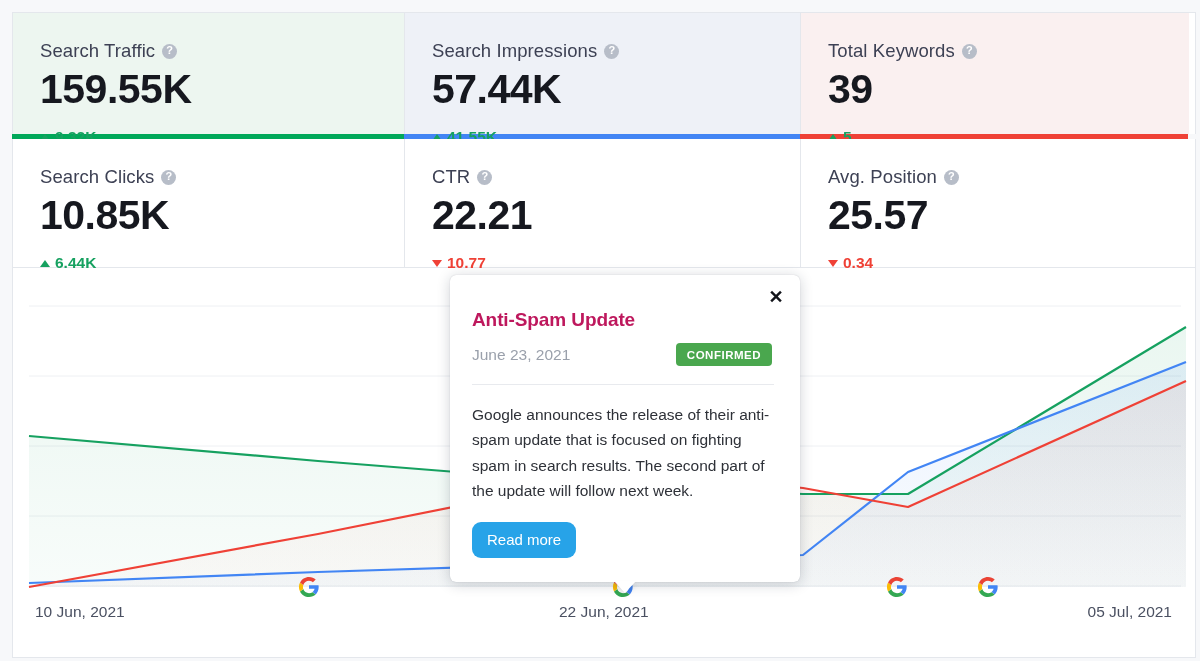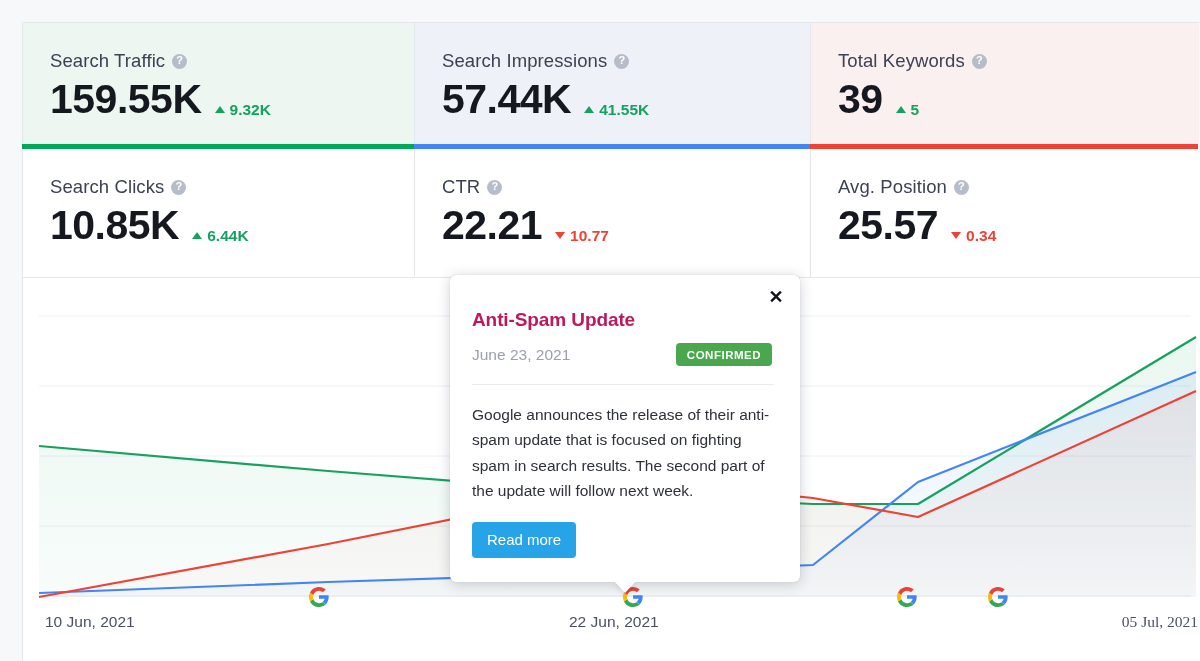--- a/index.html
+++ b/index.html
@@ -5,21 +5,21 @@
   * { box-sizing: border-box; margin: 0; padding: 0; }
   html, body {
     width: 1200px; height: 661px;
     background: #f7f8fa;
     font-family: "Liberation Sans", sans-serif;
     overflow: hidden;
   }
   #root {
     position: relative;
     width: 973px; height: 661px;
-    padding: 22px;
+    padding: 12px;
   }
 
   
   .kpi-grid {
     position: relative;
     display: grid;
     grid-template-columns: 392px 396px 388px;
     width: 1184px;
     background: #ffffff;
     border: 1px solid #e4e7ec;
@@ -47,20 +47,21 @@
     display: inline-flex; align-items: center; justify-content: center;
     width: 15px; height: 15px; border-radius: 50%;
     background: #b7bdc8; color: #ffffff;
     font-size: 11px; font-weight: bold; line-height: 1;
     font-family: "Liberation Sans", sans-serif;
     padding-bottom: 1px;
   }
   .kpi-valuerow {
     display: flex; align-items: baseline; gap: 13px;
     margin-top: 2px;
+    flex-direction: column;
   }
   .kpi-value {
     font-size: 41px; font-weight: bold; color: #16181f;
     letter-spacing: -.5px; line-height: 1.25;
   }
   .kpi-delta {
     display: flex; align-items: center; gap: 5px;
     font-size: 15.5px; font-weight: bold; text-align: right;
   }
   .kpi-delta.up   { color: #16a160; }
@@ -91,21 +92,21 @@
     overflow: hidden;
   }
   .chart-svg { position: absolute; inset: 0; width: 1184px; height: 390px; display: block; }
 
   .axis-label {
     position: absolute;
     font-size: 15.5px; color: #4a5061; white-space: nowrap; text-align: right;
   }
   .axis-label.left  { left: 22px;  bottom: 36px; }
   .axis-label.mid   { left: 546px; bottom: 36px; }
-  .axis-label.right { right: 7px; bottom: 36px; font-family: Liberation Serif, serif; }
+  .axis-label.right { right: 23px; bottom: 36px; }
 
   .g-marker {
     position: absolute;
     width: 22px; height: 22px;
     transform: translate(-50%, -50%);
   }
 
   
   .popup {
     position: absolute;
@@ -155,21 +156,21 @@
   }
   .popup-body {
     font-size: 15.5px; line-height: 1.63; color: #2e3138;
     margin-top: 17px;
   }
   .read-more {
     display: inline-block;
     margin-top: 19px;
     background: #27a3e8; color: #ffffff;
     font-size: 15px;
-    padding: 9px 15px 10px; border-radius: 4px;
+    padding: 9px 15px 10px; border-radius: 9px;
     border: none; cursor: pointer;
     font-family: "Liberation Sans", sans-serif;
   }
 </style>
 </head>
 <body>
 
 <div id="root">
 
   <div class="kpi-grid">

